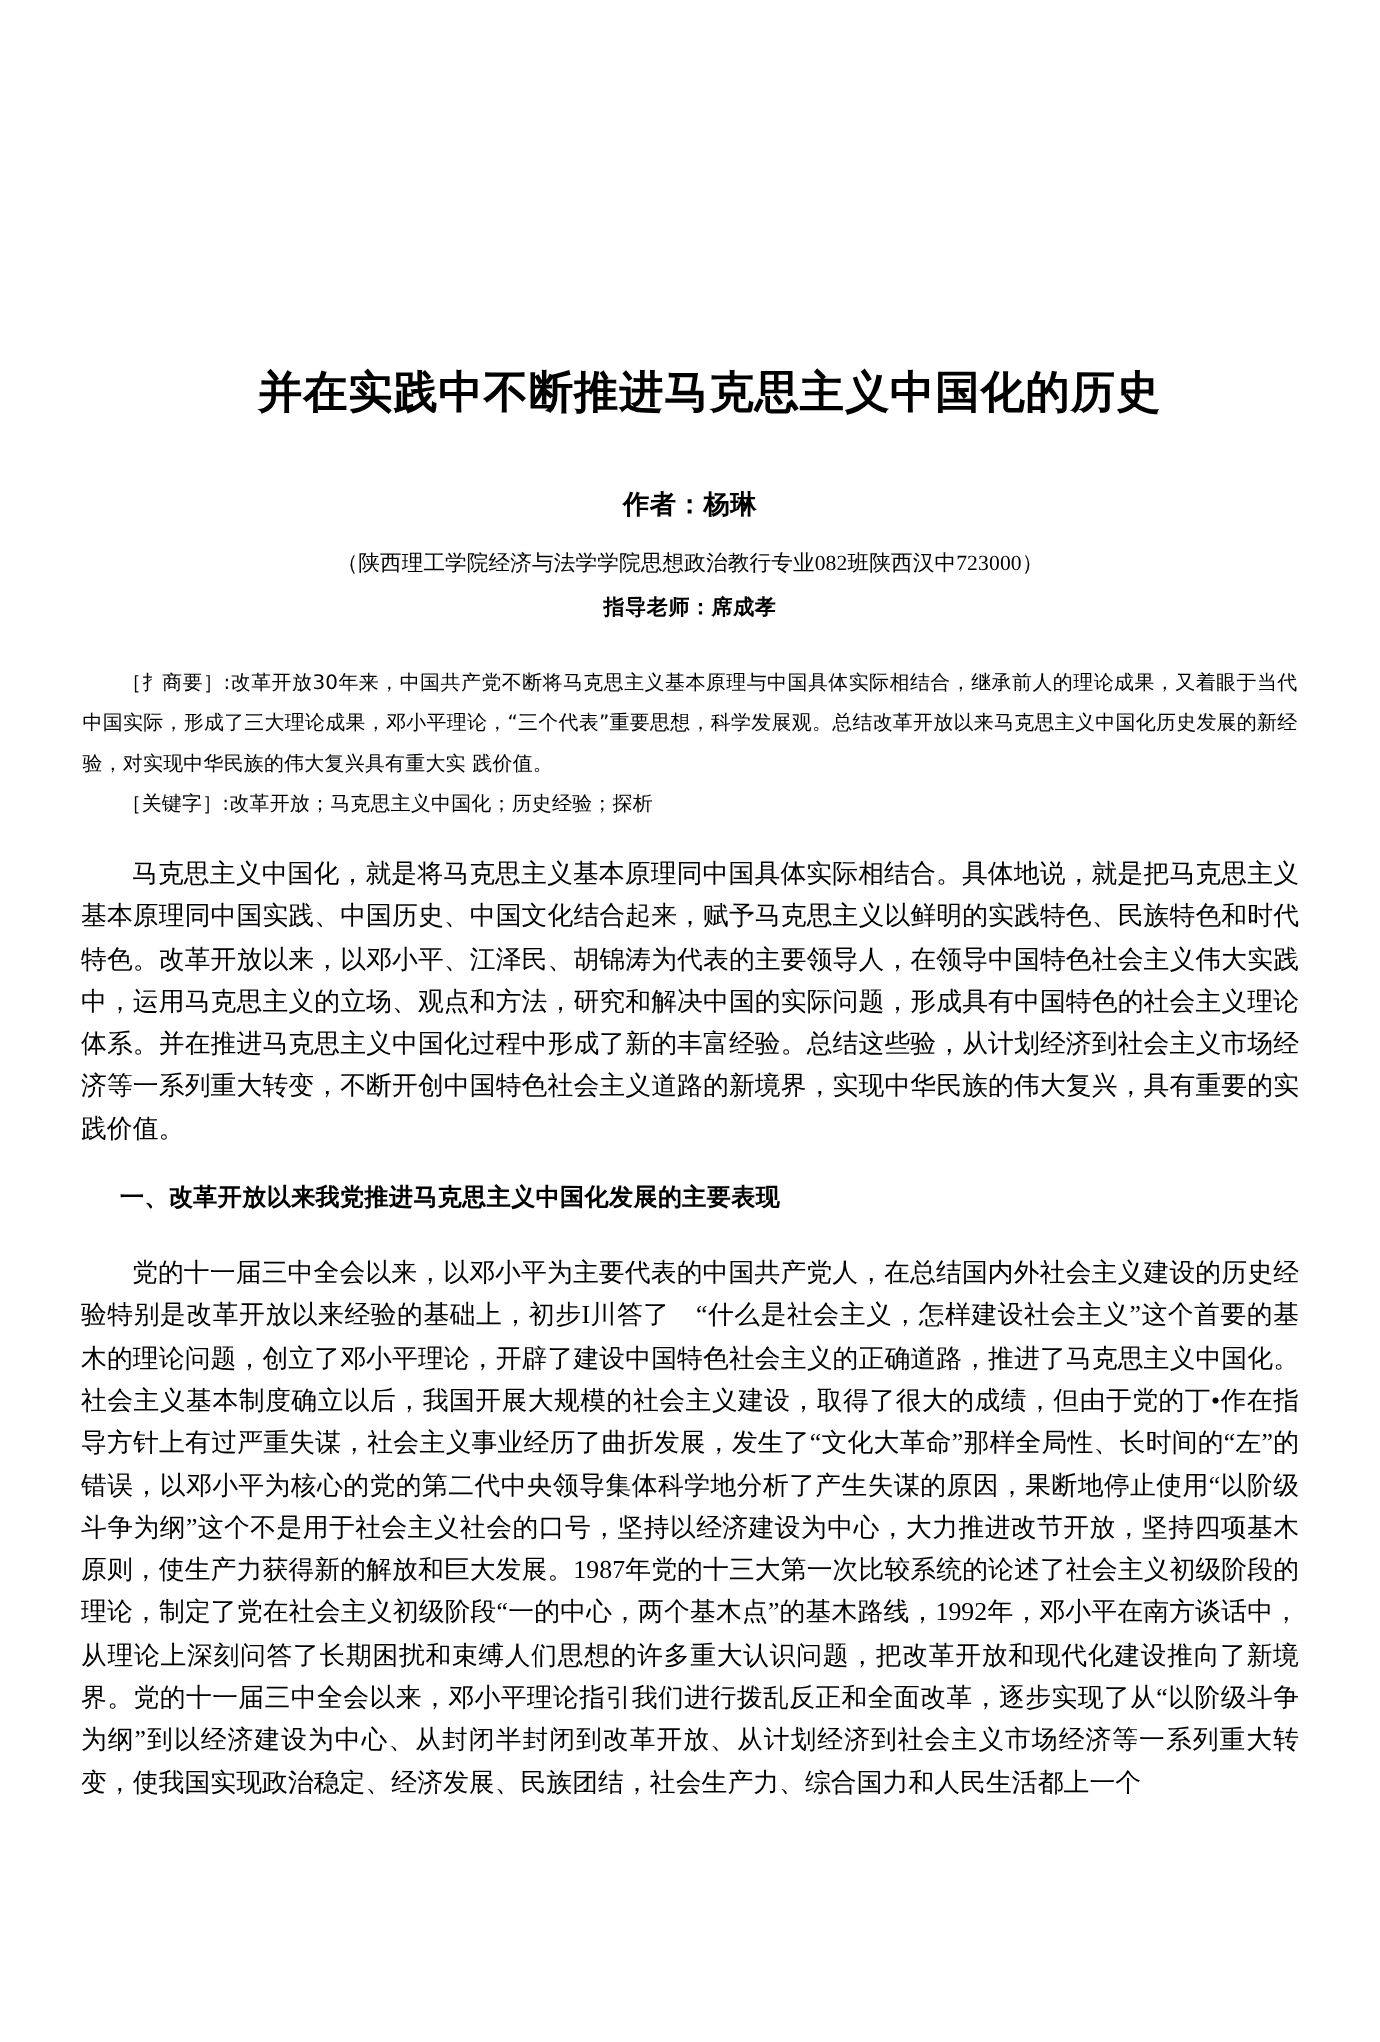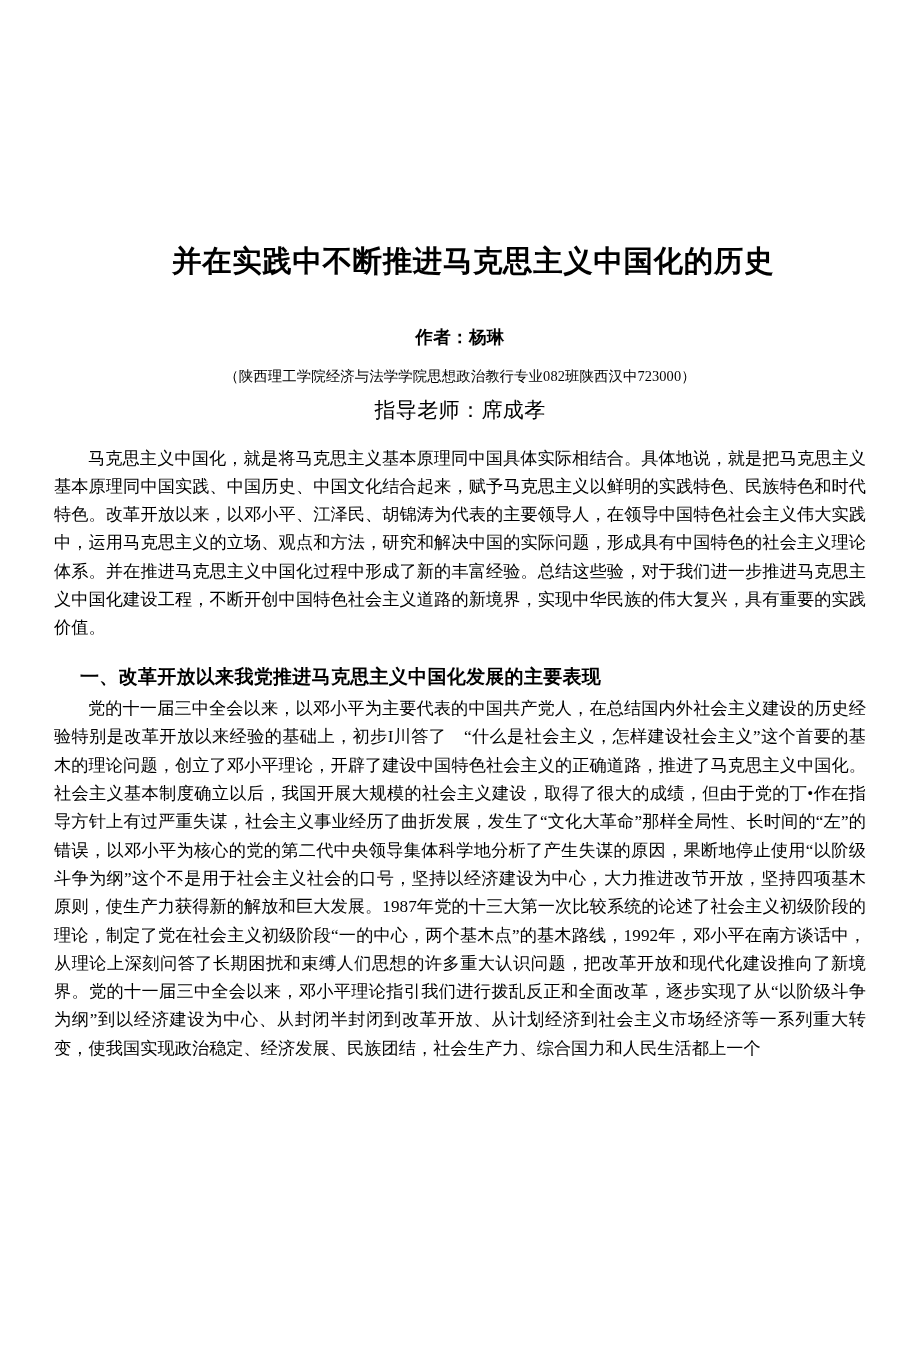--- a/index.html
+++ b/index.html
@@ -53,22 +53,22 @@
   }
   .affiliation-line {
     font-family: "Liberation Serif", "DejaVu Serif", serif;
     font-size: 14.4px;
     line-height: 1.8;
     letter-spacing: 0.1px;
     margin-top: 14px;
   }
   .advisor-line {
     font-family: "DejaVu Sans", "Liberation Sans", sans-serif;
-    font-weight: 400;
-    font-size: 21px;
+    font-weight: 700;
+    font-size: 14px;
     line-height: 1.5;
     letter-spacing: 0.4px;
     margin-top: 5px;
   }
 
   
   .meta-block {
     margin-top: 27px;
     padding: 0 1px;
   }
@@ -97,48 +97,52 @@
     font-family: "Liberation Serif", "DejaVu Serif", serif;
     font-size: 17.2px;
     line-height: 1.645;
     text-align: justify;
     text-justify: inter-ideograph;
     text-indent: 34px;
     margin: 0;
     letter-spacing: 0.05px;
   }
   .section-heading {
-    font-family: Liberation Sans, sans-serif;
+    font-family: Liberation Mono, monospace;
     font-weight: 700;
-    font-size: 19px;
+    font-size: 16px;
     line-height: 1.5;
     text-indent: 26px;
-    margin: 20px 0 4px 0;
+    margin: 20px 0 24px 0;
     letter-spacing: 0.3px;
   }
   .para-gap { margin-top: 1px; }
 </style>
 </head>
 <body>
 
 <div class="page">
 
   <div class="top-spacer"></div>
 
   <h1 class="doc-title">并在实践中不断推进马克思主义中国化的历史</h1>
 
   <div class="author-block">
     <div class="author-line">作者：杨琳</div>
     <div class="affiliation-line">（陕西理工学院经济与法学学院思想政治教行专业082班陕西汉中723000）</div>
     <div class="advisor-line">指导老师：席成孝</div>
   </div>
 
+  <div class="meta-block">
+    <p class="abstract-para">［扌商要］:改革开放30年来，中国共产党不断将马克思主义基本原理与中国具体实际相结合，继承前人的理论成果，又着眼于当代中国实际，形成了三大理论成果，邓小平理论，“三个代表”重要思想，科学发展观。总结改革开放以来马克思主义中国化历史发展的新经验，对实现中华民族的伟大复兴具有重大实 践价值。</p>
+    <p class="keyword-para">［关键字］:改革开放；马克思主义中国化；历史经验；探析</p>
+  </div>
 
   <div class="body-block">
-    <p class="body-para">马克思主义中国化，就是将马克思主义基本原理同中国具体实际相结合。具体地说，就是把马克思主义基本原理同中国实践、中国历史、中国文化结合起来，赋予马克思主义以鲜明的实践特色、民族特色和时代特色。改革开放以来，以邓小平、江泽民、胡锦涛为代表的主要领导人，在领导中国特色社会主义伟大实践中，运用马克思主义的立场、观点和方法，研究和解决中国的实际问题，形成具有中国特色的社会主义理论体系。并在推进马克思主义中国化过程中形成了新的丰富经验。总结这些验，对于我们进一步推进马克思主义中国化建设工程，不断开创中国特色社会主义道路的新境界，实现中华民族的伟大复兴，具有重要的实践价值。</p>
+    <p class="body-para">马克思主义中国化，就是将马克思主义基本原理同中国具体实际相结合。具体地说，就是把马克思主义基本原理同中国实践、中国历史、中国文化结合起来，赋予马克思主义以鲜明的实践特色、民族特色和时代特色。改革开放以来，以邓小平、江泽民、胡锦涛为代表的主要领导人，在领导中国特色社会主义伟大实践中，运用马克思主义的立场、观点和方法，研究和解决中国的实际问题，形成具有中国特色的社会主义理论体系。并在推进马克思主义中国化过程中形成了新的丰富经验。总结这些验，从计划经济到社会主义市场经济等一系列重大转变，不断开创中国特色社会主义道路的新境界，实现中华民族的伟大复兴，具有重要的实践价值。</p>
 
     <h2 class="section-heading">一、改革开放以来我党推进马克思主义中国化发展的主要表现</h2>
 
 
     <p class="body-para para-gap">党的十一届三中全会以来，以邓小平为主要代表的中国共产党人，在总结国内外社会主义建设的历史经验特别是改革开放以来经验的基础上，初步I川答了　“什么是社会主义，怎样建设社会主义”这个首要的基木的理论问题，创立了邓小平理论，开辟了建设中国特色社会主义的正确道路，推进了马克思主义中国化。社会主义基本制度确立以后，我国开展大规模的社会主义建设，取得了很大的成绩，但由于党的丁•作在指导方针上有过严重失谋，社会主义事业经历了曲折发展，发生了“文化大革命”那样全局性、长时间的“左”的错误，以邓小平为核心的党的第二代中央领导集体科学地分析了产生失谋的原因，果断地停止使用“以阶级斗争为纲”这个不是用于社会主义社会的口号，坚持以经济建设为中心，大力推进改节开放，坚持四项基木原则，使生产力获得新的解放和巨大发展。1987年党的十三大第一次比较系统的论述了社会主义初级阶段的理论，制定了党在社会主义初级阶段“一的中心，两个基木点”的基木路线，1992年，邓小平在南方谈话中，从理论上深刻问答了长期困扰和束缚人们思想的许多重大认识问题，把改革开放和现代化建设推向了新境界。党的十一届三中全会以来，邓小平理论指引我们进行拨乱反正和全面改革，逐步实现了从“以阶级斗争为纲”到以经济建设为中心、从封闭半封闭到改革开放、从计划经济到社会主义市场经济等一系列重大转变，使我国实现政治稳定、经济发展、民族团结，社会生产力、综合国力和人民生活都上一个</p>
   </div>
 
 </div>
 
 </body></html>

